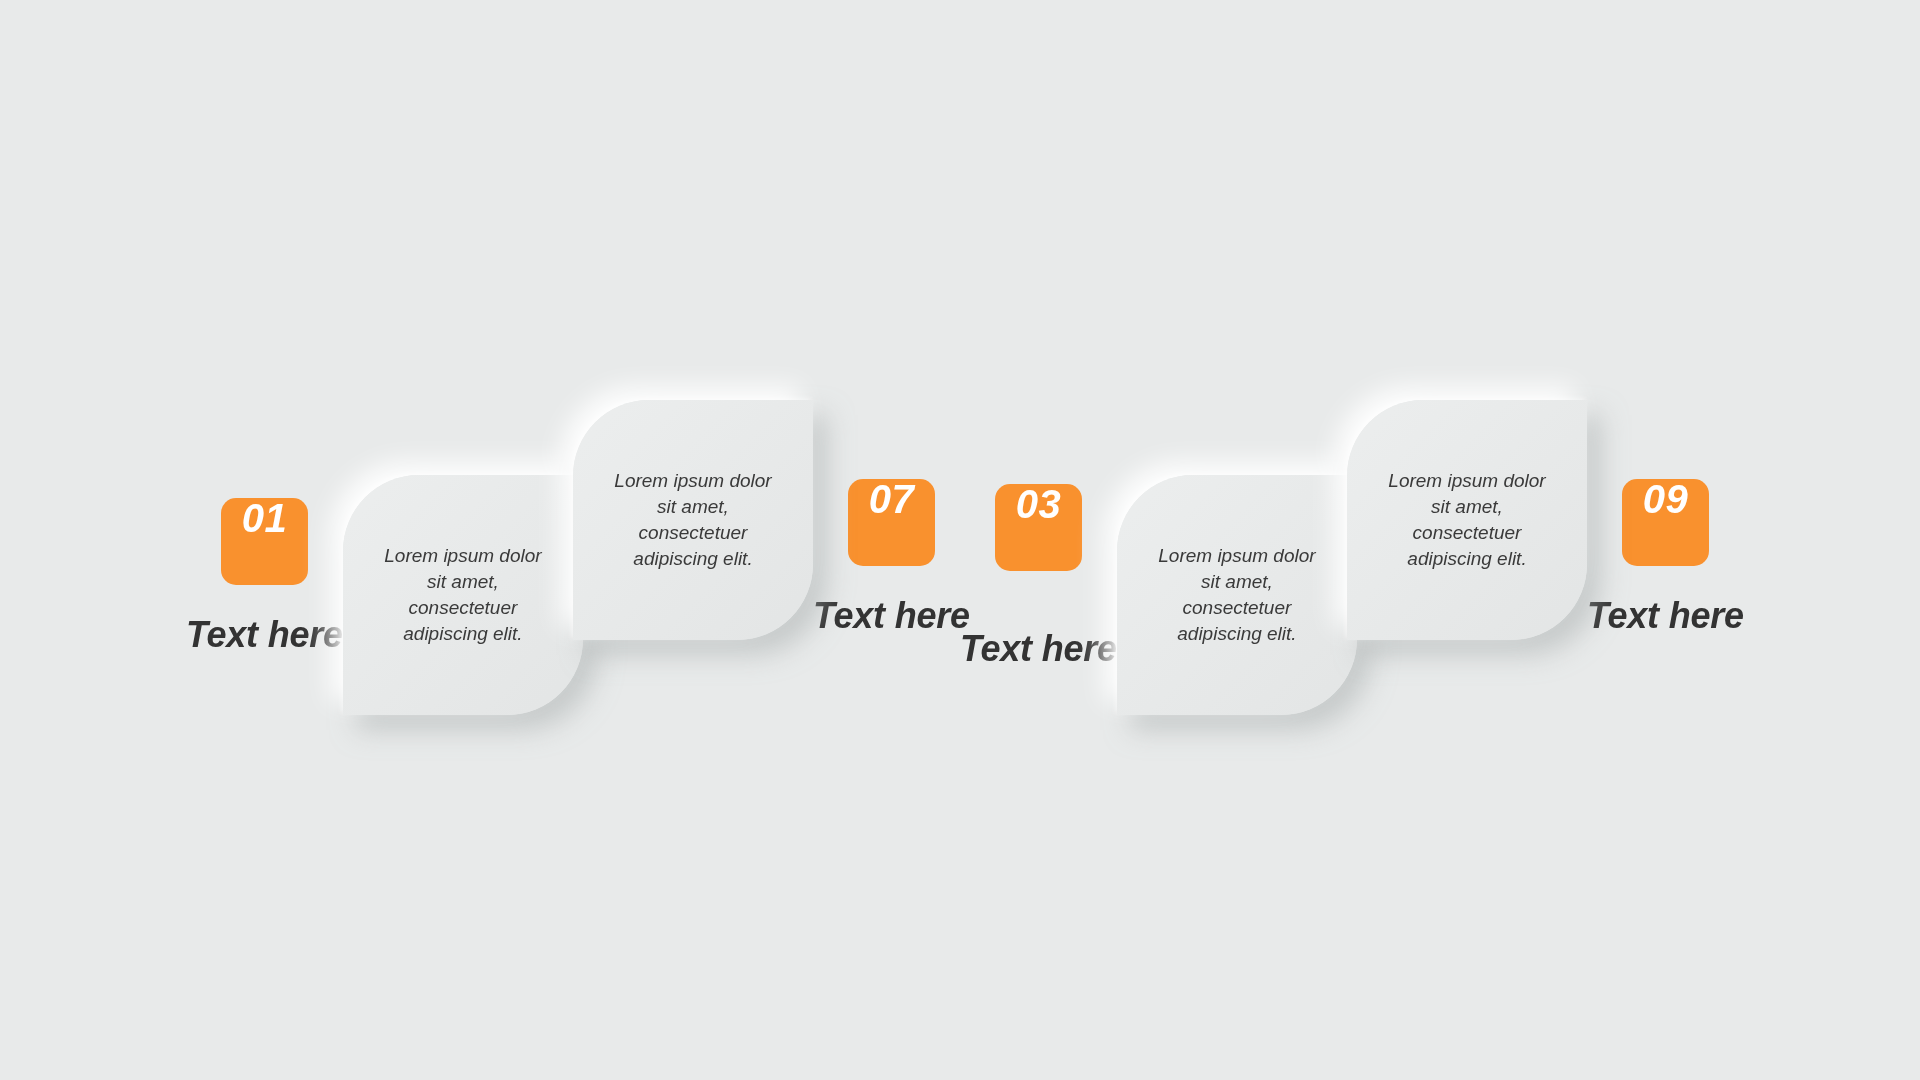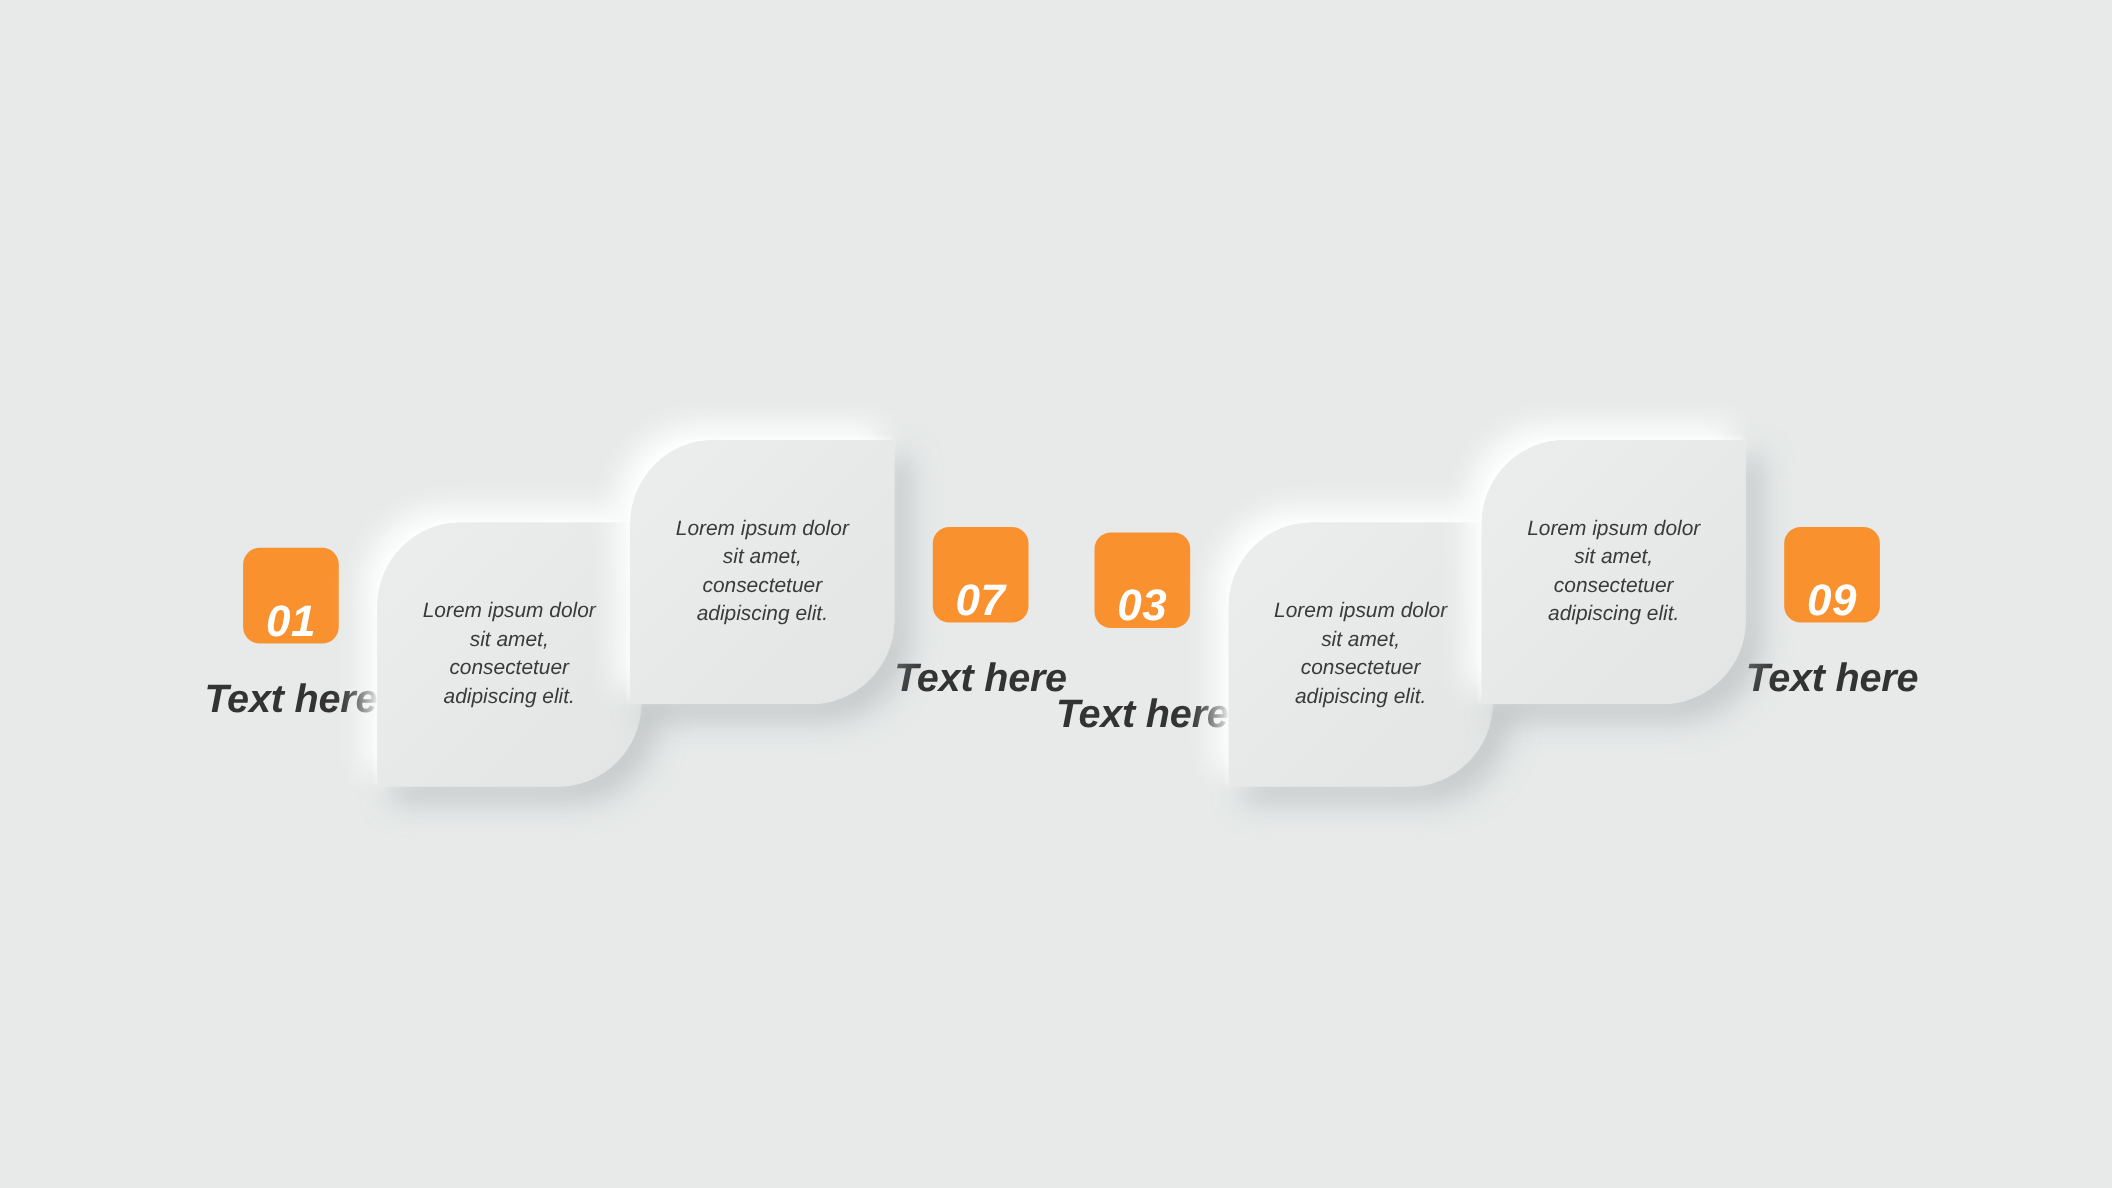--- a/index.html
+++ b/index.html
@@ -47,21 +47,21 @@
     flex-direction:column;
     align-items:center;
     width:100%;
   }
 
   .badge {
     width:87px; height:87px;
     border-radius:15px;
     background:#f9912e;
     display:flex;
-    align-items:flex-end;
+    align-items:flex-start;
     justify-content:center;
     color:#ffffff;
     font-size:40px;
     font-weight:bold;
     letter-spacing:0.5px;
     line-height:1;
   }
 
   .step-title {
     margin-top:29px;

